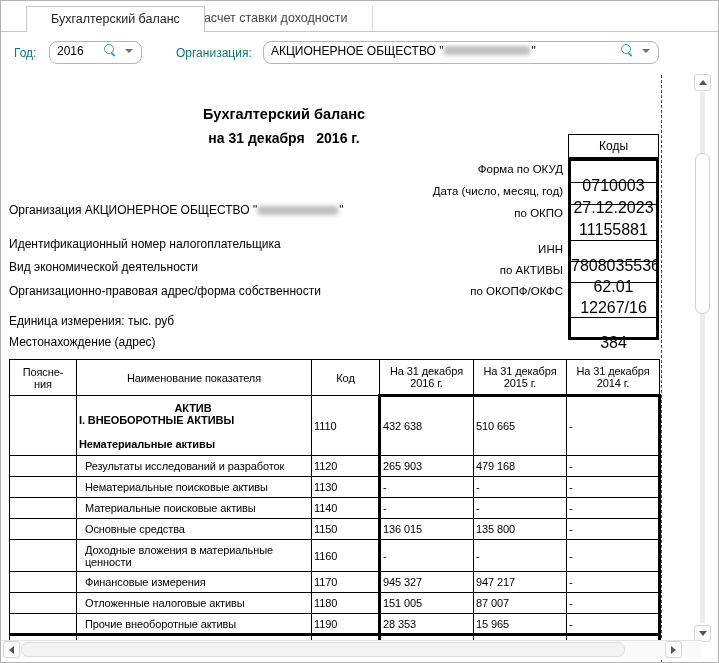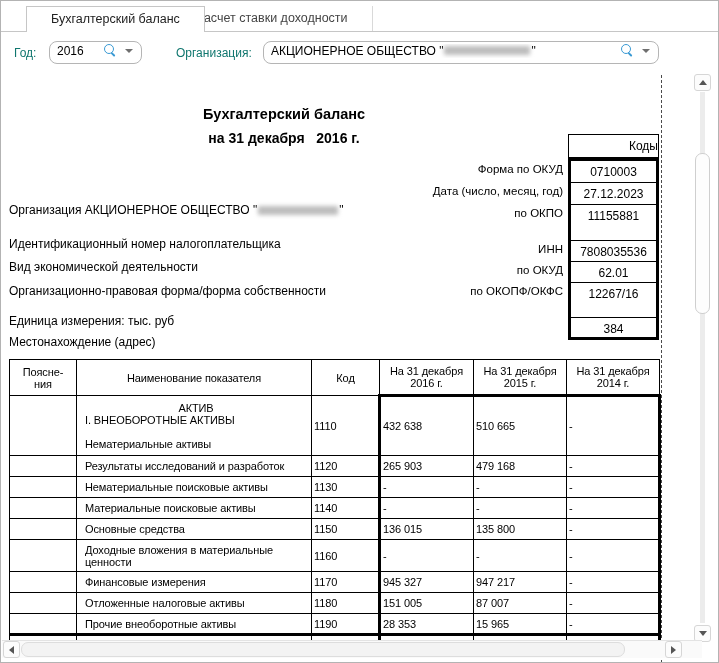--- a/index.html
+++ b/index.html
@@ -31,40 +31,40 @@
   .redacted.in-combo { width:86px; }
   .redacted.in-doc { width:80px; position:relative; top:1px; }
 
   
   .doc { position:absolute; left:0; top:72px; width:719px; height:591px; background:#fff; overflow:hidden; }
   .page-dash { position:absolute; left:660px; top:2px; height:638px; border-left:1px dashed #4a4a4a; }
   .intro { position:absolute; left:90px; top:8px; font-family:"Liberation Serif", serif; font-size:15px; }
   .doc-title { position:absolute; left:8px; top:33px; width:550px; text-align:center; font-size:14.5px; font-weight:bold; }
   .doc-date { position:absolute; left:8px; top:57px; width:550px; text-align:center; font-size:14px; font-weight:bold; white-space:pre; }
 
-  .codes-header { position:absolute; left:567px; top:61px; width:91px; height:24px; border:1px solid #000; font-size:12px; text-align:right; line-height:23px; }
+  .codes-header { position:absolute; left:567px; top:61px; width:91px; height:24px; border:1px solid #000; font-size:12px; text-align:center; line-height:23px; }
   .codes-values { position:absolute; left:567px; top:85px; width:91px; border:3px solid #000; }
-  .code-value { border-bottom:1px solid #000; font-size:12px; text-align:center; padding-top:4px; }
+  .code-value { border-bottom:1px solid #000; font-size:16px; text-align:center; padding-top:16px; }
   .code-value.last { border-bottom:none; }
   .codes-labels { position:absolute; left:260px; top:85px; width:302px; }
   .code-label { font-size:11.5px; text-align:right; padding-top:5px; }
 
   .doc-line { position:absolute; left:8px; font-size:12px; white-space:nowrap; }
 
   
   .rtable { position:absolute; left:8px; top:286px; width:650px; border-collapse:collapse; table-layout:fixed; font-size:11px; letter-spacing:-0.1px; }
   .rtable th, .rtable td { border:1px solid #000; vertical-align:middle; overflow:hidden; }
   .rtable th { font-weight:normal; text-align:center; white-space:pre-line; height:36px; padding:2px; }
   .rtable td.c-name { text-align:left; padding:2px 4px 2px 8px; }
   .rtable td.c-code, .rtable td.c-val { padding:2px; }
   .rtable td.thickL { border-left:3px solid #000; }
   .rtable td.thickR { border-right:3px solid #000; }
   .rtable td.thickT { border-top:3px solid #000; }
   .rtable tr.total td { border-top:3px solid #000; }
-  .rtable td.section { font-weight:normal; padding-left:8px; }
+  .rtable td.section { font-weight:bold; padding-left:2px; }
   .rtable td.section .center { text-align:center; }
 
   
   .vscroll { position:absolute; right:5px; top:73px; width:20px; height:569px; background:#fff; z-index:5; }
   .vscroll .track { position:absolute; left:7px; top:18px; bottom:20px; width:5px; background:#ececec; }
   .vscroll .thumb { position:absolute; left:2px; top:79px; width:15px; height:161px; background:#fdfdfd; border:1px solid #cfcfcf; border-radius:7px; }
   .sbtn { position:absolute; width:17px; height:17px; background:#fcfcfc; border:1px solid #d6d6d6; border-radius:3px; display:flex; align-items:center; justify-content:center; }
   .vscroll .up { left:1px; top:0; }
   .vscroll .down { left:1px; bottom:1px; }
   .hscroll { position:absolute; left:1px; bottom:4px; width:700px; height:18px; background:#fafafa; border-top:1px solid #e3e3e3; z-index:6; }
@@ -110,37 +110,37 @@
 
     <div class="doc-title">Бухгалтерский баланс</div>
     <div class="doc-date">на 31 декабря   2016 г.</div>
 
     <div class="codes-header">Коды</div>
     <div class="codes-labels" id="codes-labels">
         <div class="code-label" style="height: 22px;">Форма по ОКУД</div>
         <div class="code-label" style="height: 22px;">Дата (число, месяц, год)</div>
         <div class="code-label" style="height: 36px;">по ОКПО</div>
         <div class="code-label" style="height: 21px;">ИНН</div>
-        <div class="code-label" style="height: 21px;">по ОКУД</div>
+        <div class="code-label" style="height: 21px;">по АКТИВЫ</div>
         <div class="code-label" style="height: 35px;">по ОКОПФ/ОКФС</div>
       </div>
     <div class="codes-values" id="codes-values">
         <div class="code-value" style="height: 22px;">0710003</div>
         <div class="code-value" style="height: 22px;">27.12.2023</div>
         <div class="code-value" style="height: 36px;">11155881</div>
         <div class="code-value" style="height: 21px;">7808035536</div>
         <div class="code-value" style="height: 21px;">62.01</div>
         <div class="code-value" style="height: 35px;">12267/16</div>
         <div class="code-value last" style="height: 19px;">384</div>
       </div>
 
     <div class="doc-line" style="top:130px;"><span>Организация АКЦИОНЕРНОЕ ОБЩЕСТВО "</span><span class="redacted in-doc"></span><span>"</span></div>
     <div class="doc-line" style="top:164px;">Идентификационный номер налогоплательщика</div>
     <div class="doc-line" style="top:187px;">Вид экономической деятельности</div>
-    <div class="doc-line" style="top:211px;">Организационно-правовая форма/форма собственности</div>
+    <div class="doc-line" style="top:211px;">Организационно-правовая адрес/форма собственности</div>
     <div class="doc-line" style="top:241px;">Единица измерения: тыс. руб</div>
     <div class="doc-line" style="top:262px;">Местонахождение (адрес)</div>
 
     <table class="rtable" id="report-table">
       <colgroup>
         <col style="width:67px">
           <col style="width:235px">
           <col style="width:68px">
         <col style="width:94px">
           <col style="width:93px">

